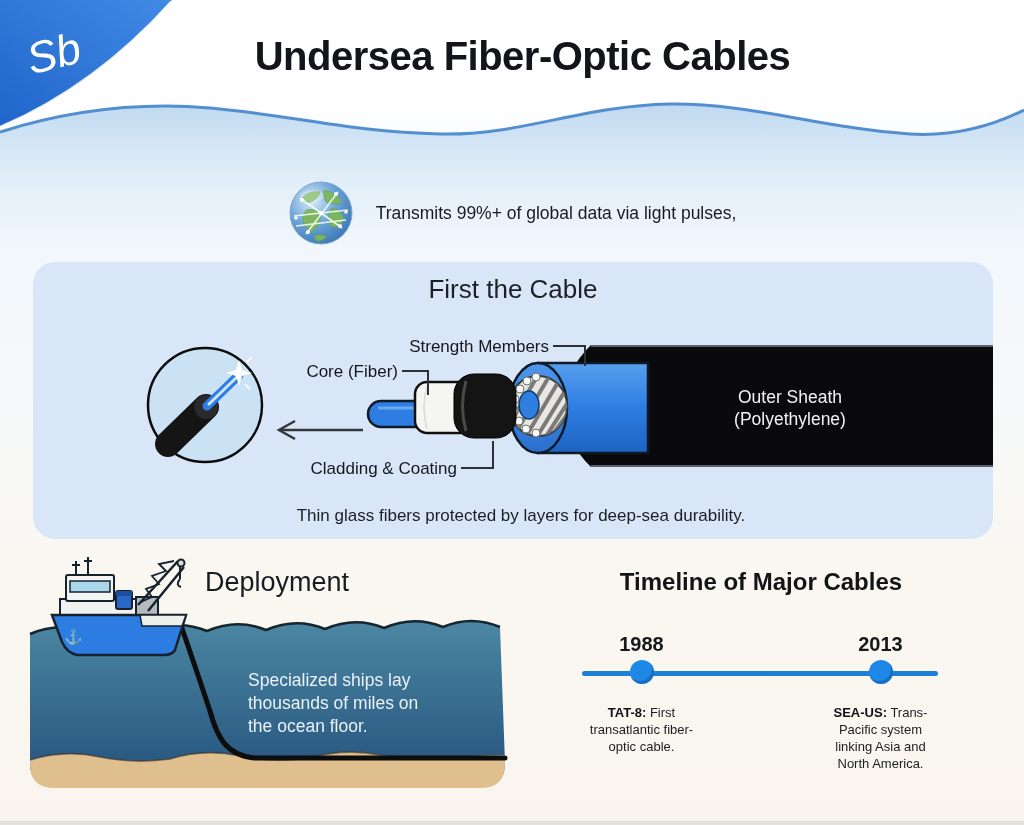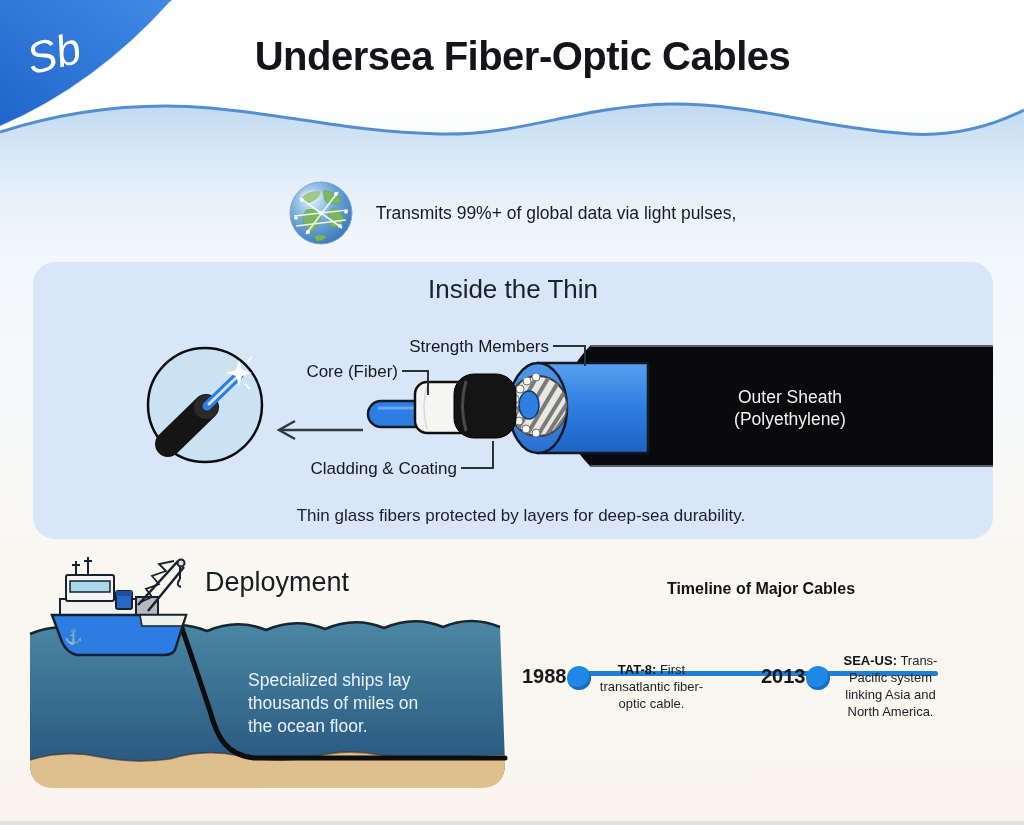--- a/index.html
+++ b/index.html
@@ -24,25 +24,25 @@
   .cable-svg{left:0;top:0;}
   .cable-caption{top:244px;left:16px;right:0;text-align:center;font-size:17px;color:#1b1f26;}
   svg text{font-family:"Liberation Sans",sans-serif;}
   .diagram-label{font-size:17px;fill:#15191e;}
   .sheath-label{font-size:17.5px;fill:#f1f1f1;}
   
   .deploy-heading{left:205px;top:567px;font-size:27px;color:#171c22;}
   .deploy-svg{left:28px;top:553px;}
   .deploy-note{left:248px;top:669px;width:192px;font-size:17.5px;line-height:1.32;color:#e9f2f8;}
   
-  .timeline-heading{left:522px;top:568px;width:478px;text-align:center;font-size:16px;font-weight:bold;color:#121418;margin-top:12px;}
+  .timeline-heading{left:522px;top:568px;width:478px;text-align:center;font-size:24px;font-weight:bold;color:#121418;}
   .timeline{left:522px;top:632px;width:478px;}
   .timeline-line{position:absolute;left:60px;right:62px;top:39px;height:5px;background:#1d7fd8;border-radius:3px;}
   .timeline-cols{position:relative;display:flex;}
-  .timeline-col{flex:1;display:flex;flex-direction:row;align-items:center;text-align:center;}
+  .timeline-col{flex:1;display:flex;flex-direction:column;align-items:center;text-align:center;}
   .timeline-year{font-size:20px;font-weight:bold;color:#16181c;line-height:24px;}
   .timeline-dot{width:24px;height:24px;border-radius:50%;background:#1f88e6;margin-top:4px;
     box-shadow:inset -2px -3px 0 rgba(10,60,120,.35);}
   .timeline-desc{margin-top:20px;font-size:13px;line-height:1.32;color:#1c1e22;max-width:122px;}
   .timeline-desc b{color:#101216;}
   .bottom-strip{left:0;right:0;bottom:0;height:4px;background:#d6d6d0;opacity:.65;}
 </style>
 </head>
 <body>
 
@@ -197,21 +197,21 @@
         <path d="M369,109 L395,109 L395,133"></path>
         <path d="M428,206 L460,206 L460,179"></path>
       </g>
 
       <text class="diagram-label" x="516" y="90" text-anchor="end">Strength Members</text>
       <text class="diagram-label" x="365" y="115" text-anchor="end">Core (Fiber)</text>
       <text class="diagram-label" x="424" y="212" text-anchor="end">Cladding &amp; Coating</text>
       <text class="sheath-label" x="757" y="141" text-anchor="middle">Outer Sheath</text>
       <text class="sheath-label" x="757" y="163" text-anchor="middle">(Polyethylene)</text>
     </svg>
-    <div class="abs cable-heading">Inside the Thin</div>
+    <div class="abs cable-heading">First the Cable</div>
     <div class="abs cable-caption">Thin glass fibers protected by layers for deep-sea durability.</div>
   </div>
 
   <svg class="abs deploy-svg" width="480" height="245" viewBox="0 0 480 245">
     <defs>
       <linearGradient id="waterGrad" x1="0" y1="0" x2="0" y2="1">
         <stop offset="0" stop-color="#4b87a2"></stop>
           <stop offset="1" stop-color="#24517c"></stop>
       </linearGradient>
     </defs>

